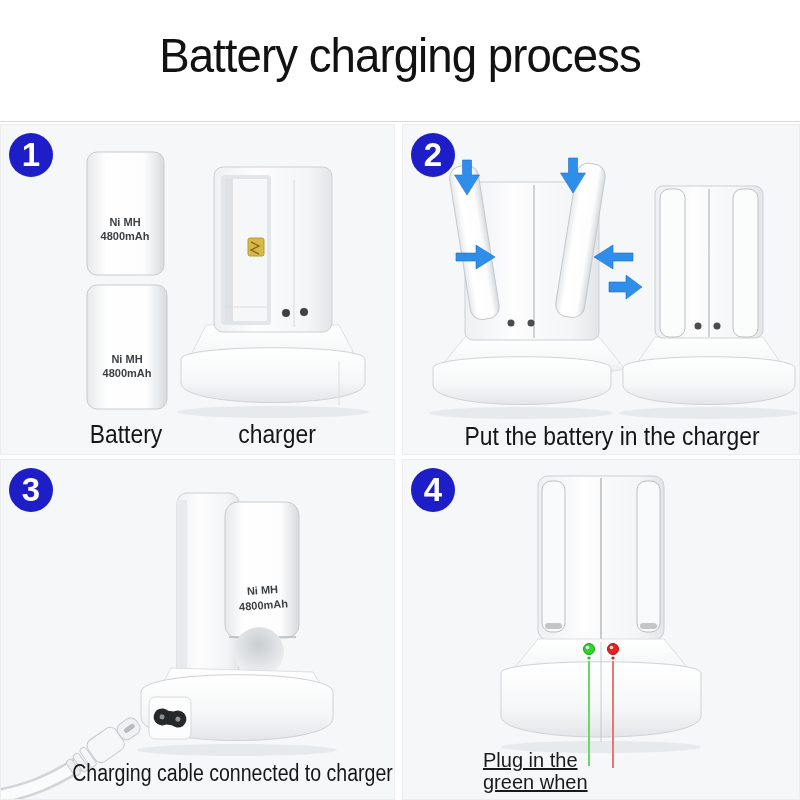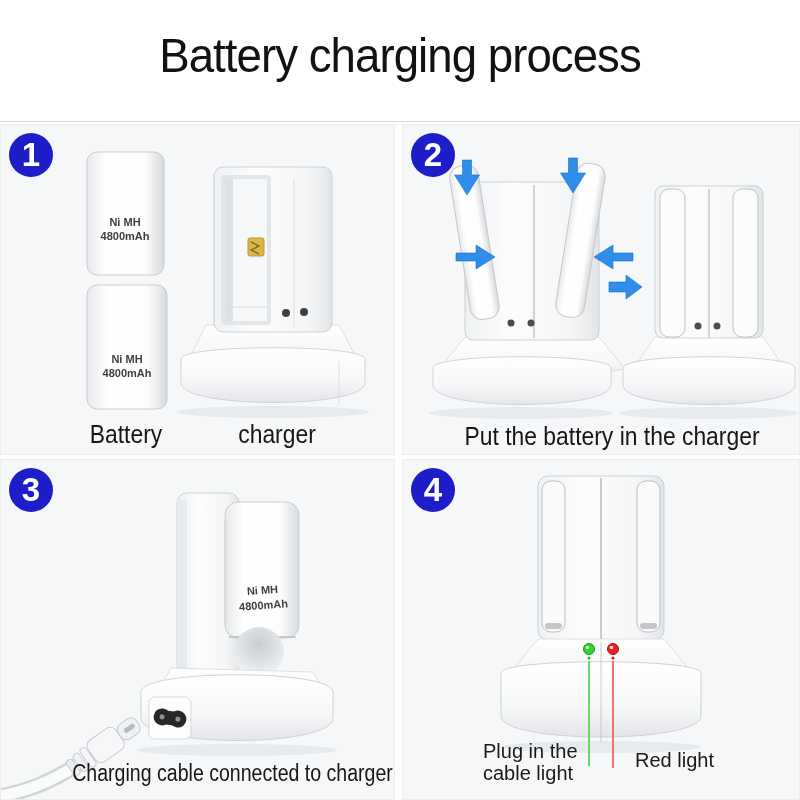--- a/index.html
+++ b/index.html
@@ -35,21 +35,21 @@
     transform:scaleX(.88); transform-origin:50% 50%; white-space:nowrap; z-index:2;
   }
   .cap1a { left:55px;  top:294px; width:140px; }
   .cap1b { left:206px; top:294px; width:140px; }
   .cap2  { left:20px;  top:296px; width:378px; }
   .cap3  { left:45px;  top:300px; width:350px; font-size:23px; transform:scaleX(.85); }
   .led-label {
     position:absolute; font-size:20px; line-height:22px; color:#1a1a1a;
     text-align:left; z-index:2; white-space:nowrap;
   }
-  .lbl-green { left:80px;  top:280px; }
+  .lbl-green { left:80px;  top:289px;text-decoration:underline; }
   .lbl-red   { left:232px; top:289px; }
   
   .arrow { fill:var(--arrow,#2f8ee9); stroke:#1a6fd0; stroke-width:.6; }
   .led-green { fill:var(--green-led,#2fd42f); stroke:#14a014; stroke-width:1; }
   .led-red   { fill:var(--red-led,#e32222);  stroke:#b31212; stroke-width:1; }
   .gline { stroke:var(--green-line,#66d966); stroke-width:2; }
   .rline { stroke:var(--red-line,#ef7373);  stroke-width:2; }
   .bat-text { font-size:11px; font-weight:bold; fill:#3c3f42; }
   svg text { font-family:"Liberation Sans","DejaVu Sans",sans-serif; }
 </style>
@@ -237,18 +237,17 @@
       <circle cx="186" cy="198" r="1.6" fill="#2bbf2b"></circle>
       <circle class="led-red" cx="210" cy="189" r="5.5"></circle>
       <circle cx="208.5" cy="187.5" r="1.8" fill="#ffd2d2"></circle>
       <circle cx="210" cy="198" r="1.6" fill="#d42222"></circle>
       <line class="gline" x1="186" y1="201" x2="186" y2="306"></line>
       <line class="rline" x1="210" y1="201" x2="210" y2="308"></line>
     </g>
   </svg>
   <div class="led-label lbl-green">
     <div>Plug in the</div>
-    <div>cable light</div>
+    <div>green when</div>
   </div>
   <div class="led-label lbl-red">
-    <div>Red light</div>
   </div>
 </section>
 
 </body></html>

